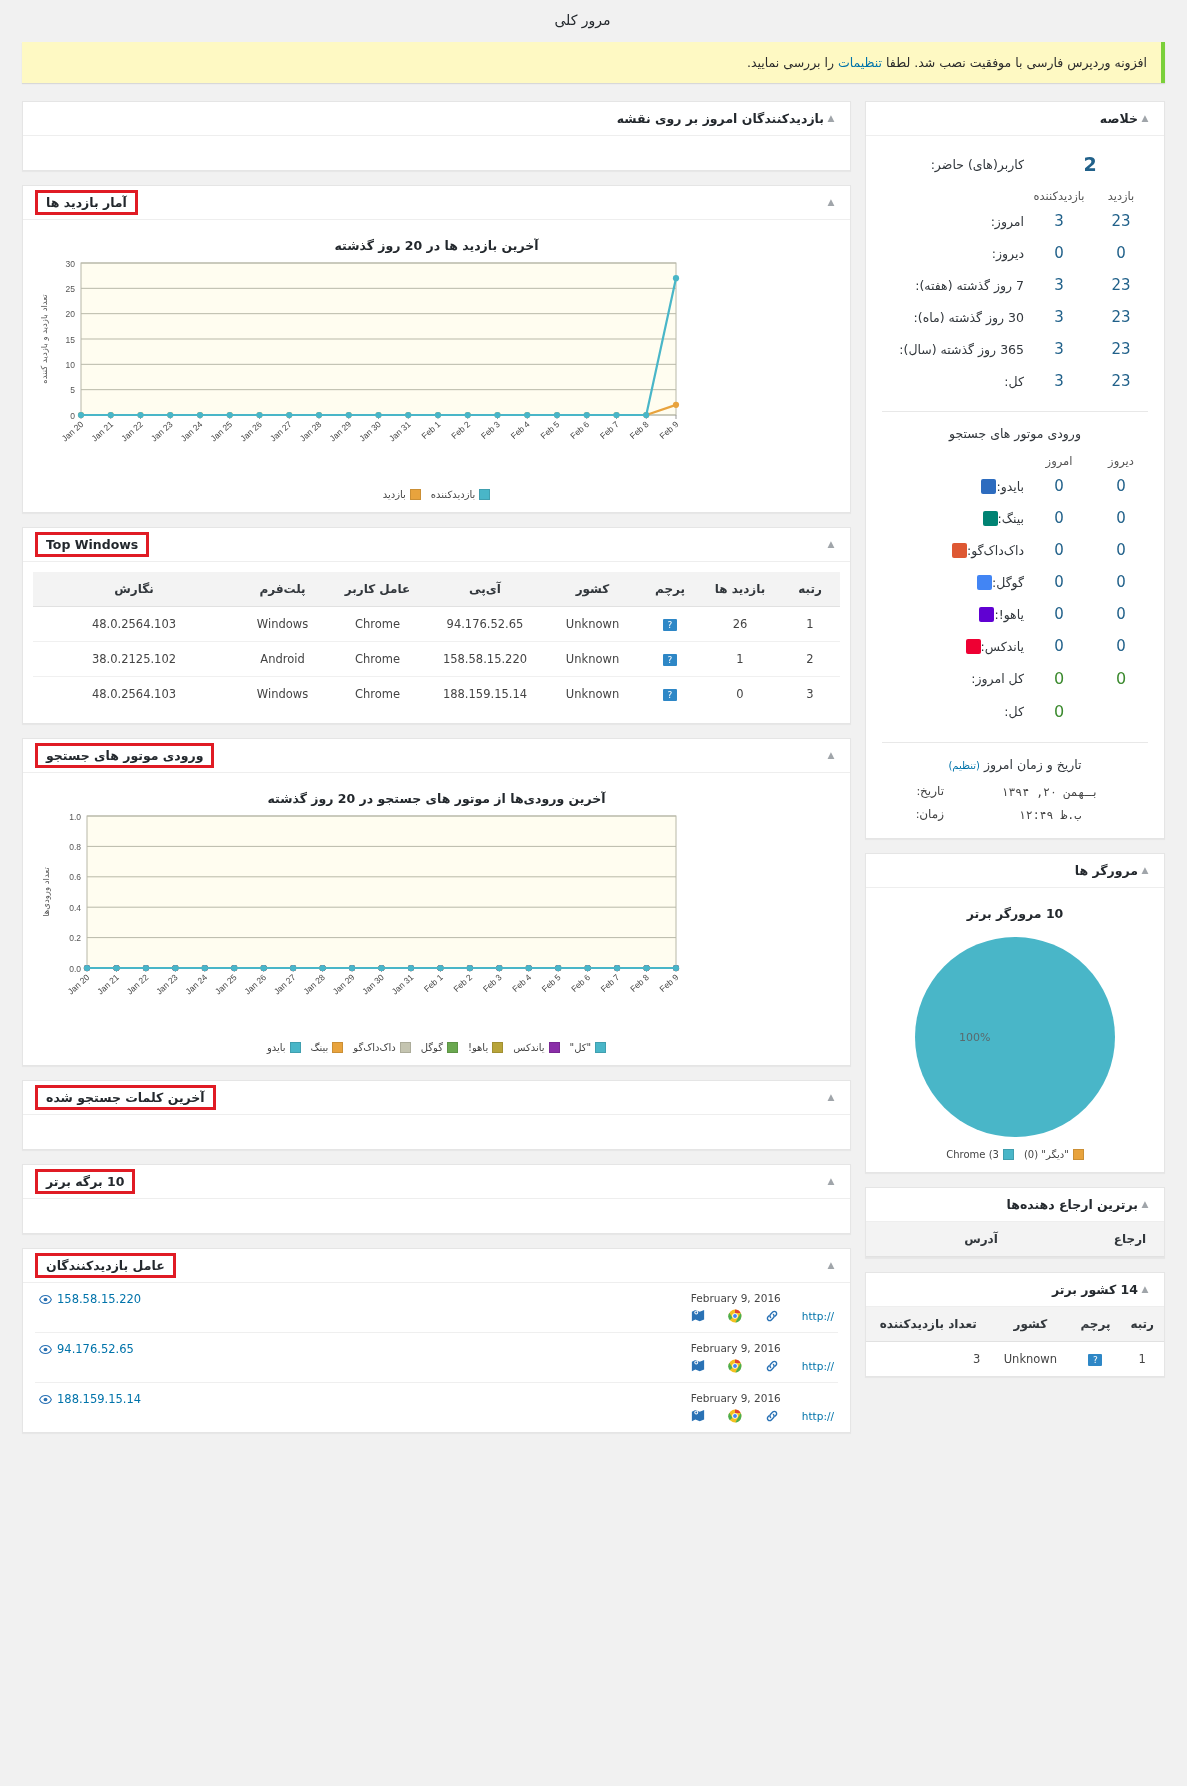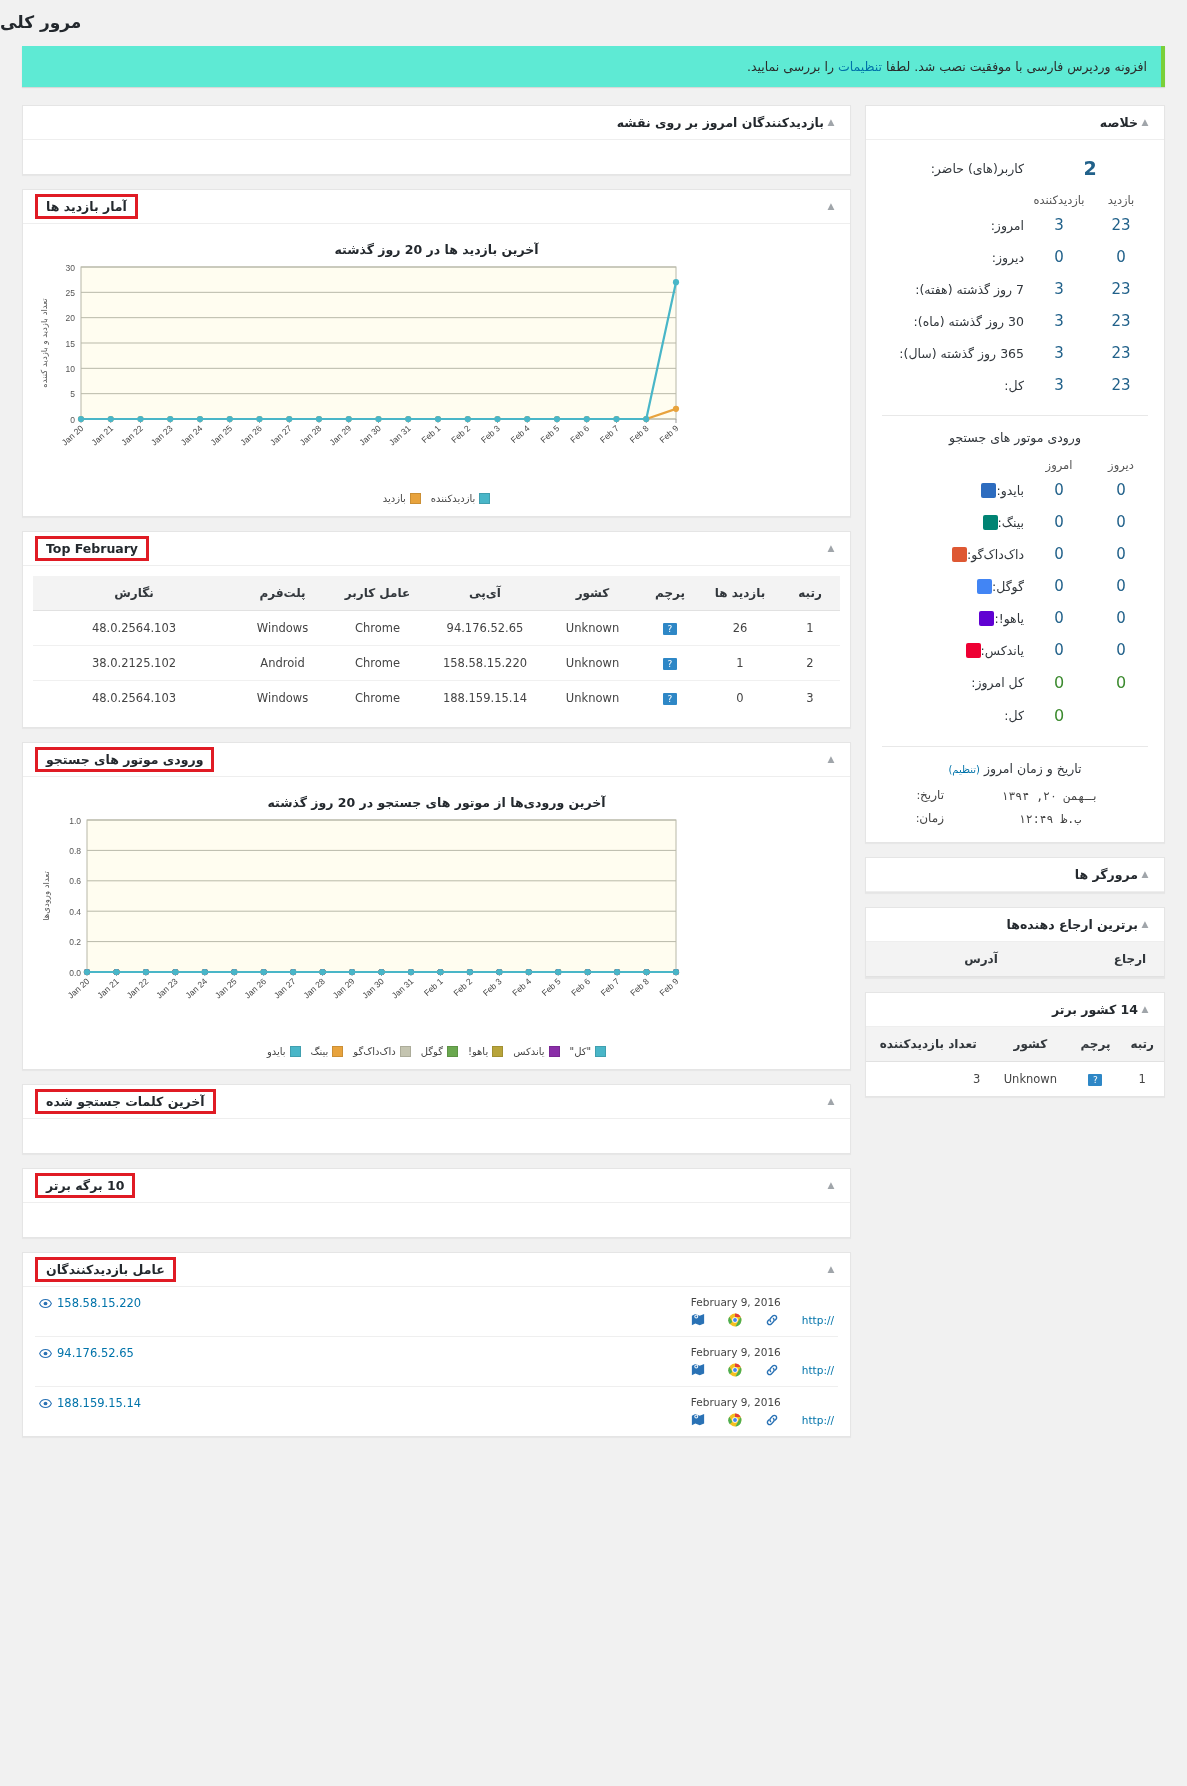--- a/index.html
+++ b/index.html
@@ -7,28 +7,28 @@
   html, body {
     margin: 0; padding: 0;
     background: #f1f1f1;
     font-family: "DejaVu Sans", "Liberation Sans", sans-serif;
     color: #444;
   }
   body { width: 1187px; height: 1786px; position: relative; overflow: hidden; }
 
   
   .page-title {
-    font-size: 17px; font-weight: bold; color: #23282d;
-    text-align: left; padding: 12px 22px 6px 0; margin: 0;
+    font-size: 14px; font-weight: normal; color: #23282d;
+    text-align: center; padding: 12px 22px 6px 0; margin: 0;
     letter-spacing: 0;
   }
   
   .notice {
     margin: 8px 22px 0 22px;
-    background: #5eead4;
+    background: #fef9c3;
     border-right: 4px solid #7ad03a;
     box-shadow: 0 1px 1px 0 rgba(0,0,0,.1);
     padding: 13px 14px 13px 12px;
     font-size: 12.5px;
     text-align: right;
     color: #2b2b2b;
     direction: rtl;
   }
   .notice a { color: #0073aa; text-decoration: none; }
 
@@ -300,20 +300,38 @@
           </tr>
         </tbody>
           </table>
       </div>
     </div>
 
     <div class="box">
       <div class="box-head">
         <span class="toggle-arrow">▲</span>
         <span class="box-title">مرورگر ها</span>
+      </div>
+      <div class="box-body">
+        <div class="chart-title">10 مرورگر برتر</div>
+        <div class="pie-wrap">
+          <div class="pie" id="browserPie" style="background: rgb(73, 182, 200);">
+            <span class="pie-label">100%</span>
+          </div>
+        </div>
+        <div class="chart-legend">
+          <span class="legend-item">
+            <span class="legend-swatch" style="background:#49b6c8"></span>
+            <span>Chrome (3</span>
+          </span>
+          <span class="legend-item">
+            <span class="legend-swatch" style="background:#e8a33d"></span>
+            <span>"دیگر" (0)</span>
+          </span>
+        </div>
       </div>
     </div>
 
     <div class="box">
       <div class="box-head">
         <span class="toggle-arrow">▲</span>
         <span class="box-title">برترین ارجاع دهنده‌ها</span>
       </div>
       <div class="box-body" style="padding:0">
         <table class="grid">
@@ -488,21 +506,21 @@
             <span>بازدیدکننده</span>
           </span>
         </div>
       </div>
     </div>
 
     <div class="box">
       <div class="box-head">
         <span class="toggle-arrow">▲</span>
         <span class="head-spacer"></span>
-        <span class="box-title boxed">Top February</span>
+        <span class="box-title boxed">Top Windows</span>
       </div>
       <div class="box-body" style="padding:10px 10px 12px 10px">
         <table class="grid">
           <tbody>
               <tr>
             <th style="width:60px">رتبه</th>
             <th style="width:80px">بازدید ها</th>
             <th style="width:60px">پرچم</th>
             <th style="width:95px">کشور</th>
             <th style="width:120px">آی‌پی</th>

